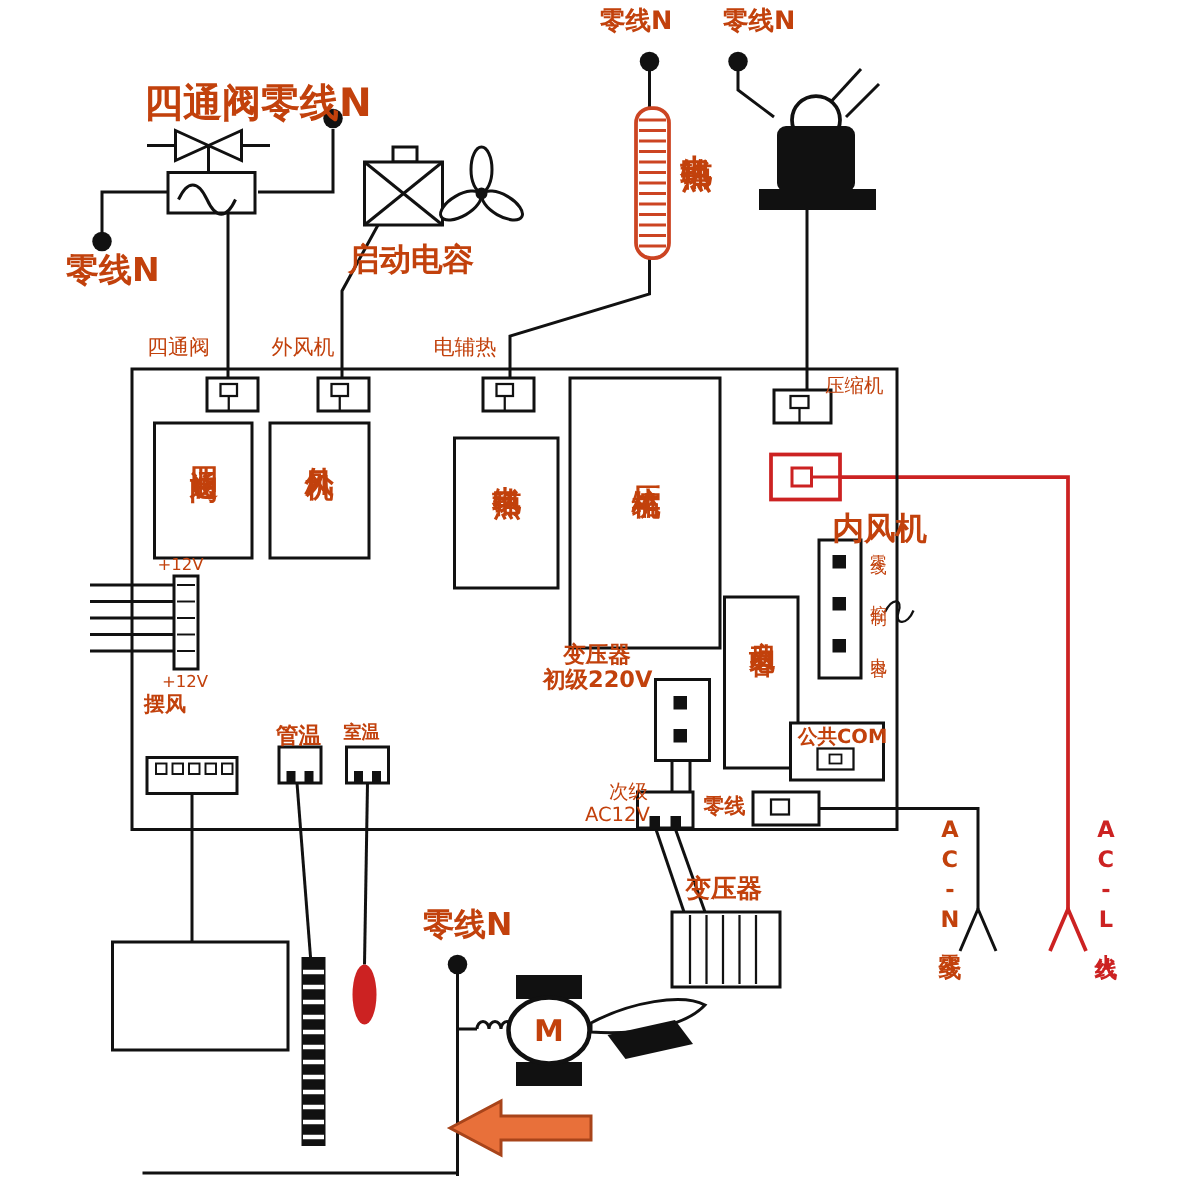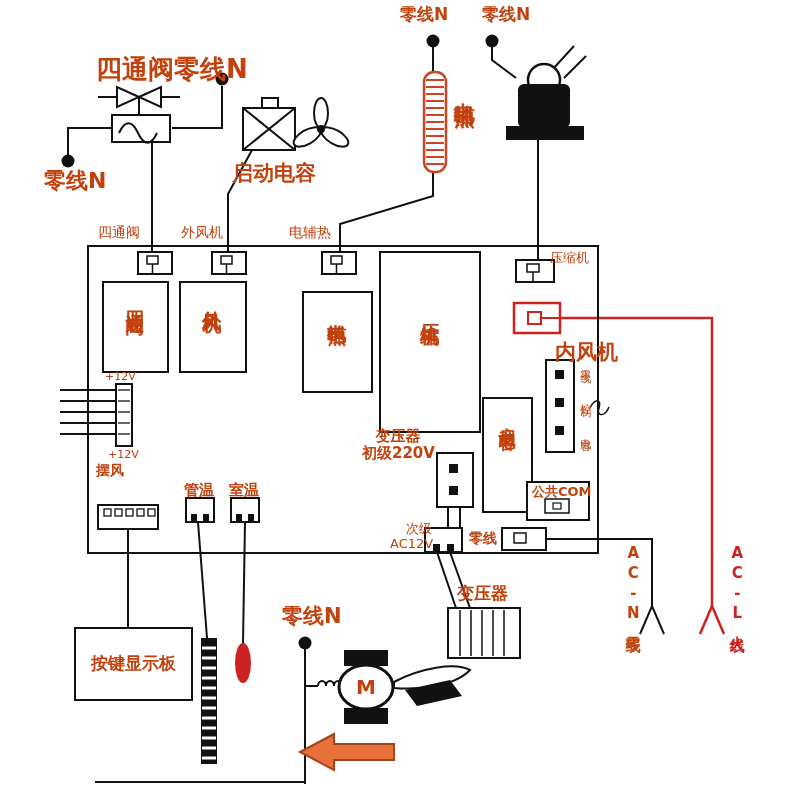--- a/index.html
+++ b/index.html
@@ -280,23 +280,22 @@
     <div>次级</div>
     <div>AC12V</div>
   </div>
   <div class="lbl bold" style="left:469px;top:530px;font-size:14px;">零线</div>
   <div class="lbl bold" style="left:532px;top:485px;font-size:13px;">公共COM</div>
 
   <div class="lbl" style="left:105px;top:371px;font-size:11px;">+12V</div>
   <div class="lbl" style="left:108px;top:449px;font-size:11px;">+12V</div>
   <div class="lbl bold" style="left:96px;top:462px;font-size:14px;">摆风</div>
   <div class="lbl bold" style="left:184px;top:482px;font-size:15px;text-align:right;">管温</div>
-  <div class="lbl bold" style="left:229px;top:482px;font-size:15px;">室温</div>
-
-  <div class="lbl bold center" style="left:75px;top:628px;width:117px;height:72px;font-size:17px;">按键显示板</div>
+  <div class="lbl bold" style="left:229px;top:482px;font-size:12px;">室温</div>
+
   <div class="lbl bold" style="left:282px;top:604px;font-size:21px;">零线N</div>
   <div class="lbl bold" style="left:457px;top:584px;font-size:17px;">变压器</div>
   <div class="lbl bold center" style="left:350px;top:673px;width:32px;height:28px;font-size:20px;">M</div>
 
   <div class="lbl bold v" style="left:624px;top:544px;font-size:15px;">AC-N零线</div>
   <div class="lbl bold v red" style="left:728px;top:544px;font-size:15px;">AC-L火线</div>
 
 </div>
 
 </body></html>

